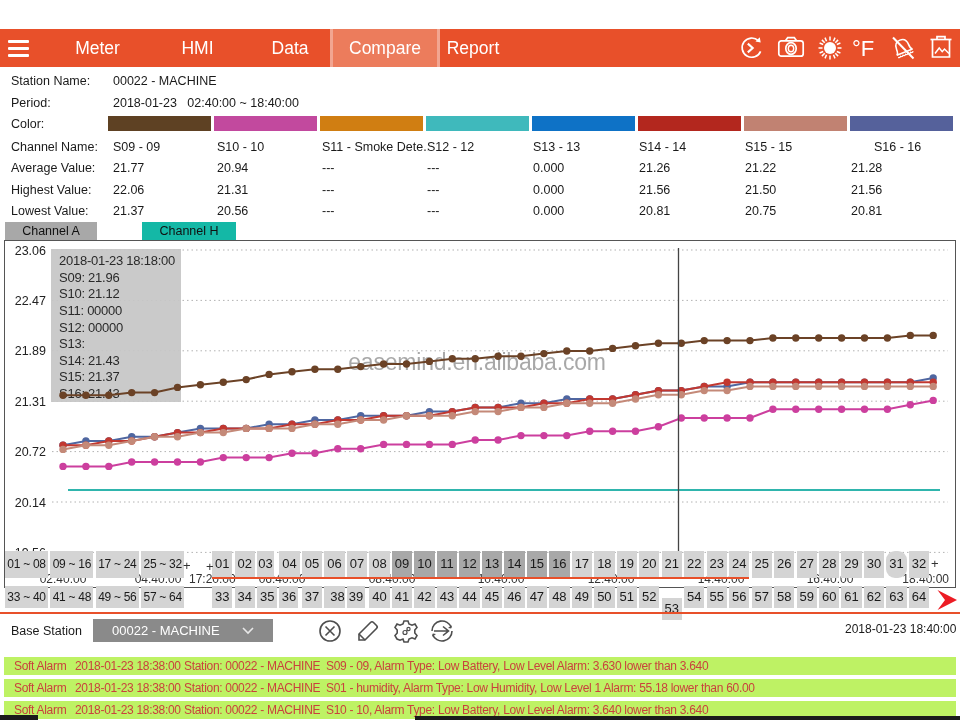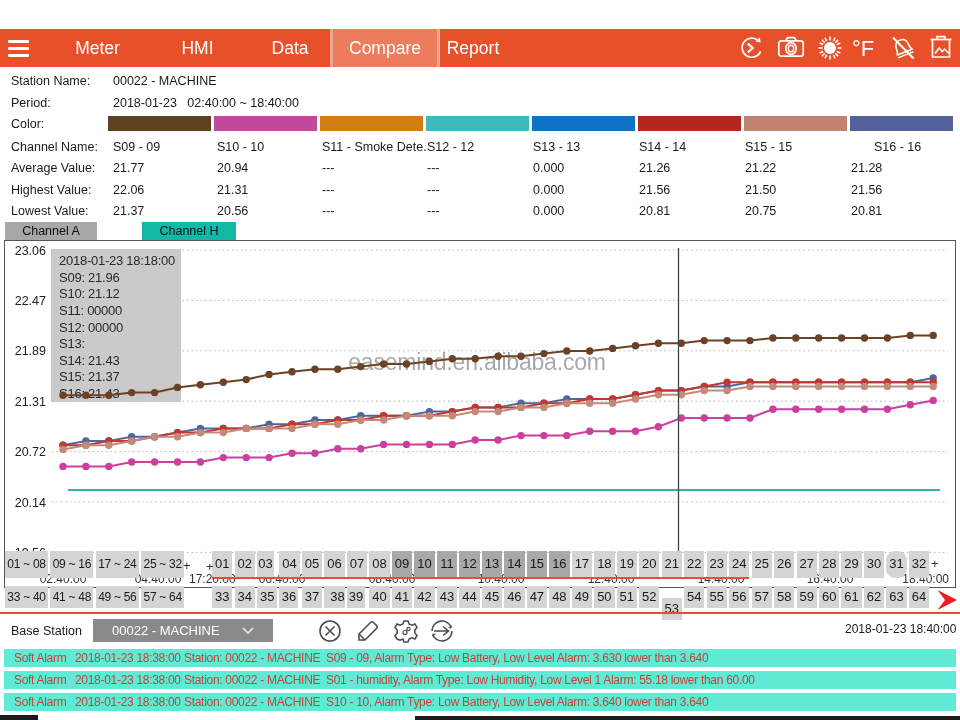--- a/index.html
+++ b/index.html
@@ -25,21 +25,21 @@
 
 #chart { position:absolute; left:4px; top:240px; width:952px; height:348px; }
 
 .btn { position:absolute; background:#D4D4D4; color:#1a1a1a; font-size:13px; text-align:center; }
 .btn.dark { background:#A8A8A8; }
 .rowA { top:551px; height:26.5px; line-height:26.5px; }
 .rowB { top:586px; height:22px; line-height:22px; }
 
 #sep1 { position:absolute; left:0; top:612px; width:960px; height:2px; background:#E8502A; }
 #dropdown { position:absolute; left:93px; top:619px; width:180px; height:23px; background:#8A8A8A; color:#fff; font-size:13px; line-height:23px; }
-.alarm { position:absolute; left:4px; width:952px; height:18px; background:#5eead4; color:#C9423D; font-size:12px; line-height:18px; white-space:nowrap; letter-spacing:-0.3px; }
+.alarm { position:absolute; left:4px; width:952px; height:18px; background:#bef264; color:#C9423D; font-size:12px; line-height:18px; white-space:nowrap; letter-spacing:-0.3px;margin-top:8px; }
 .alarm span { position:absolute; top:0; }
 </style>
 </head>
 <body>
 <div id="app">
   <div id="nav">
     <div class="hline" style="top:11px"></div>
     <div class="hline" style="top:18px"></div>
     <div class="hline" style="top:25px"></div>
     <div id="compareTab"></div>

